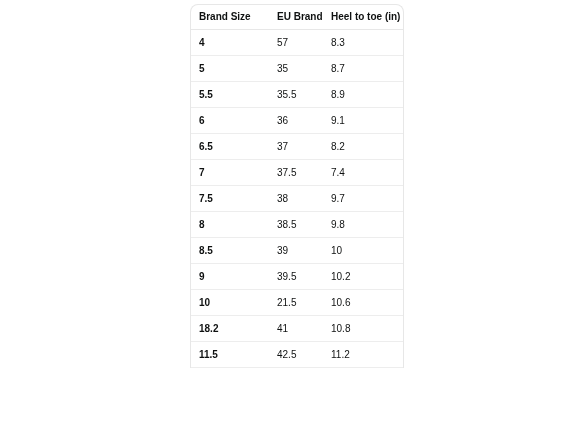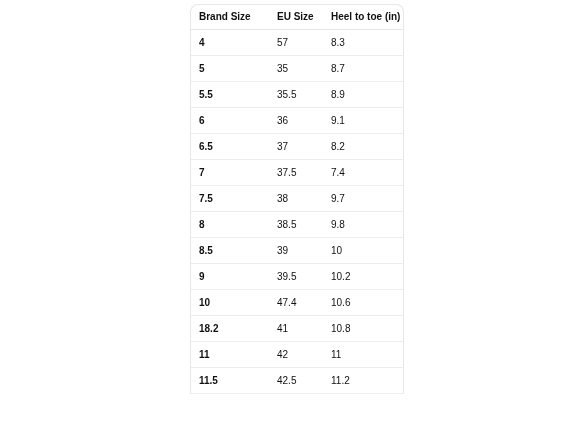--- a/index.html
+++ b/index.html
@@ -79,21 +79,21 @@
   <div class="size-table-wrap">
     <table class="size-table">
       <colgroup>
         <col class="c1">
         <col class="c2">
         <col class="c3">
       </colgroup>
       <thead>
         <tr>
           <th>Brand Size</th>
-          <th>EU Size</th>
+          <th>EU Brand</th>
           <th>Heel to toe (in)</th>
         </tr>
       </thead>
       <tbody id="size-chart-body">
           <tr>
             <td class="col-brand">4</td>
             <td class="col-eu">57</td>
             <td class="col-heel">8.3</td>
           </tr>
           <tr>
@@ -136,32 +136,27 @@
             <td class="col-eu">39</td>
             <td class="col-heel">10</td>
           </tr>
           <tr>
             <td class="col-brand">9</td>
             <td class="col-eu">39.5</td>
             <td class="col-heel">10.2</td>
           </tr>
           <tr>
             <td class="col-brand">10</td>
-            <td class="col-eu">47.4</td>
+            <td class="col-eu">21.5</td>
             <td class="col-heel">10.6</td>
           </tr>
           <tr>
             <td class="col-brand">18.2</td>
             <td class="col-eu">41</td>
             <td class="col-heel">10.8</td>
-          </tr>
-          <tr>
-            <td class="col-brand">11</td>
-            <td class="col-eu">42</td>
-            <td class="col-heel">11</td>
           </tr>
           <tr>
             <td class="col-brand">11.5</td>
             <td class="col-eu">42.5</td>
             <td class="col-heel">11.2</td>
           </tr>
         </tbody>
     </table>
   </div>
 </div>

